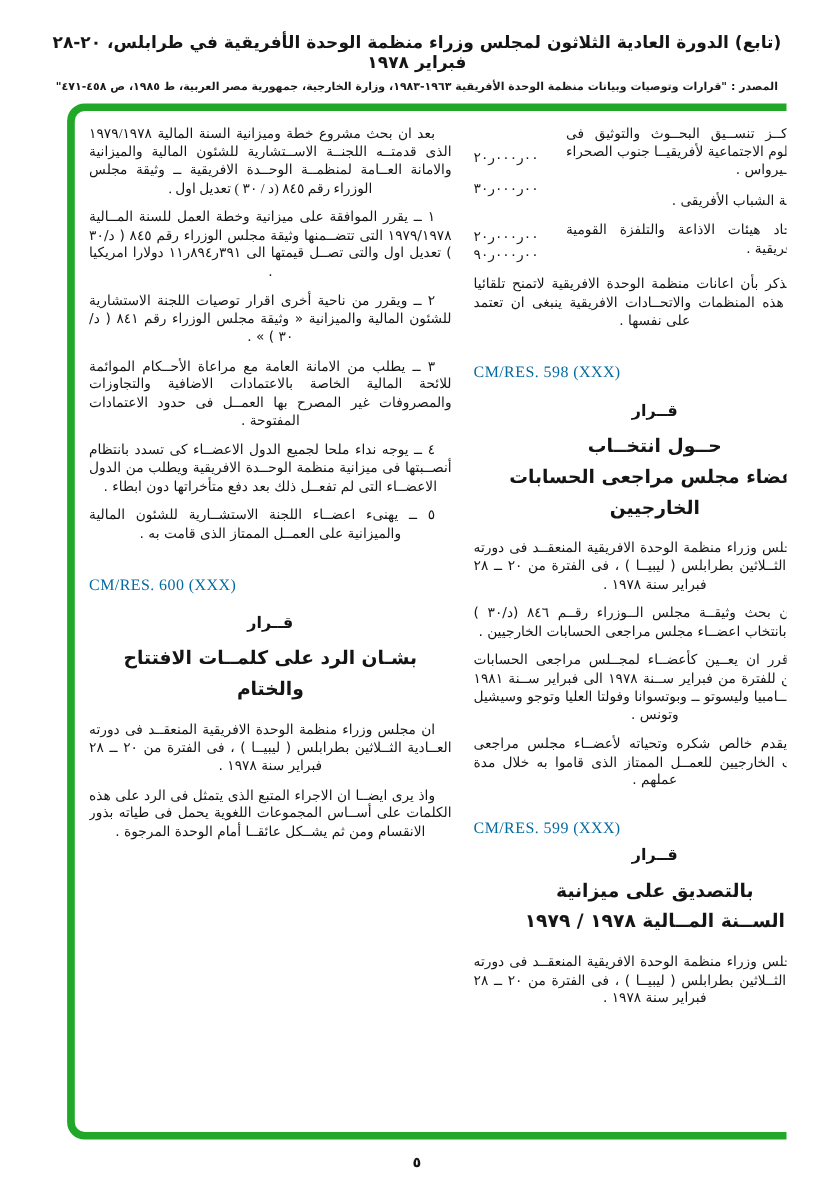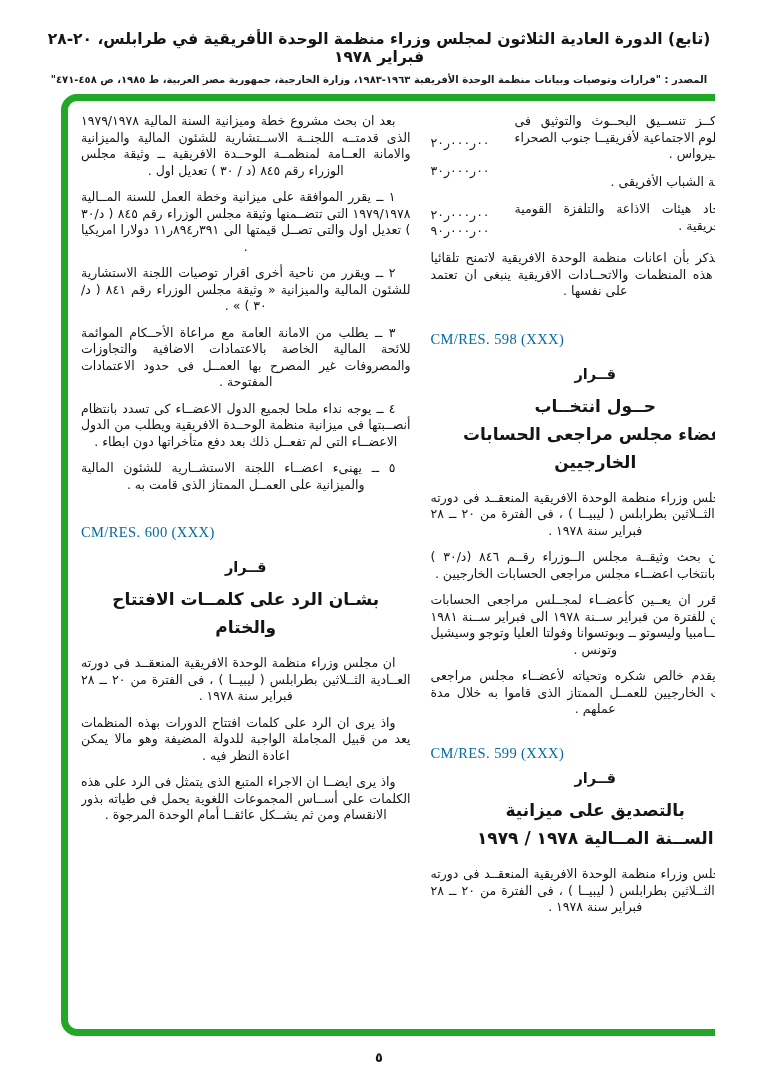--- a/index.html
+++ b/index.html
@@ -13,21 +13,21 @@
   .green-box{
     position:absolute;left:18px;top:94px;width:719px;height:942px;box-sizing:border-box;
     border:7px solid #22a828;border-radius:16px;overflow:hidden;
   }
   .columns{
     display:flex;direction:rtl;gap:20px;box-sizing:border-box;
     height:100%;padding:12px 13px 8px 13px;
   }
   .col{flex:1 1 0;font-size:12.5px;line-height:1.32;text-align:justify;overflow:hidden;}
   .para{margin:10px 0 0 0;text-indent:15px;text-align:justify;text-align-last:center;}
-  .para.flush{margin-top:0;}
+  .para.flush{margin-top:0;font-family:Liberation Serif, serif;}
   .budget-item{position:relative;margin:0 0 11px 0;padding-left:84px;}
   .item-body{padding-right:30px;text-indent:-30px;text-align:justify;text-align-last:right;}
   .item-num{white-space:nowrap;}
   .amount{
     position:absolute;left:0;bottom:11px;direction:ltr;unicode-bidi:bidi-override;
     font-size:12.5px;letter-spacing:0.5px;
   }
   .rescode{
     direction:ltr;text-align:left;text-align-last:left;
     font-family:"Liberation Serif","DejaVu Serif",serif;
@@ -106,21 +106,20 @@
         <div class="para">٢ ــ ويقرر من ناحية أخرى اقرار توصيات اللجنة الاستشارية للشئون المالية والميزانية « وثيقة مجلس الوزراء رقم ٨٤١ ( د/٣٠ ) » .</div>
         <div class="para">٣ ــ يطلب من الامانة العامة مع مراعاة الأحــكام الموائمة للائحة المالية الخاصة بالاعتمادات الاضافية والتجاوزات والمصروفات غير المصرح بها العمــل فى حدود الاعتمادات المفتوحة .</div>
         <div class="para">٤ ــ يوجه نداء ملحا لجميع الدول الاعضــاء كى تسدد بانتظام أنصــبتها فى ميزانية منظمة الوحــدة الافريقية ويطلب من الدول الاعضــاء التى لم تفعــل ذلك بعد دفع متأخراتها دون ابطاء .</div>
         <div class="para">٥ ــ يهنىء اعضــاء اللجنة الاستشــارية للشئون المالية والميزانية على العمــل الممتاز الذى قامت به .</div>
 
         <div class="rescode">CM/RES. 600 (XXX)</div>
         <div class="qarar">قــرار</div>
         <div class="subhead">بشـان الرد على كلمــات الافتتاح والختام</div>
 
         <div class="para" style="margin-top:14px">ان مجلس وزراء منظمة الوحدة الافريقية المنعقــد فى دورته العــادية الثــلاثين بطرابلس ( ليبيــا ) ، فى الفترة من ٢٠ ــ ٢٨ فبراير سنة ١٩٧٨ .</div>
-        <div class="para">واذ يرى ان الرد على كلمات افتتاح الدورات بهذه المنظمات يعد من قبيل المجاملة الواجبة للدولة المضيفة وهو مالا يمكن اعادة النظر فيه .</div>
         <div class="para">واذ يرى ايضــا ان الاجراء المتبع الذى يتمثل فى الرد على هذه الكلمات على أســاس المجموعات اللغوية يحمل فى طياته بذور الانقسام ومن ثم يشــكل عائقــا أمام الوحدة المرجوة .</div>
       </div>
 
     </div>
   </div>
 
   <div class="page-number">٥</div>
 </div>
 
 </body></html>

